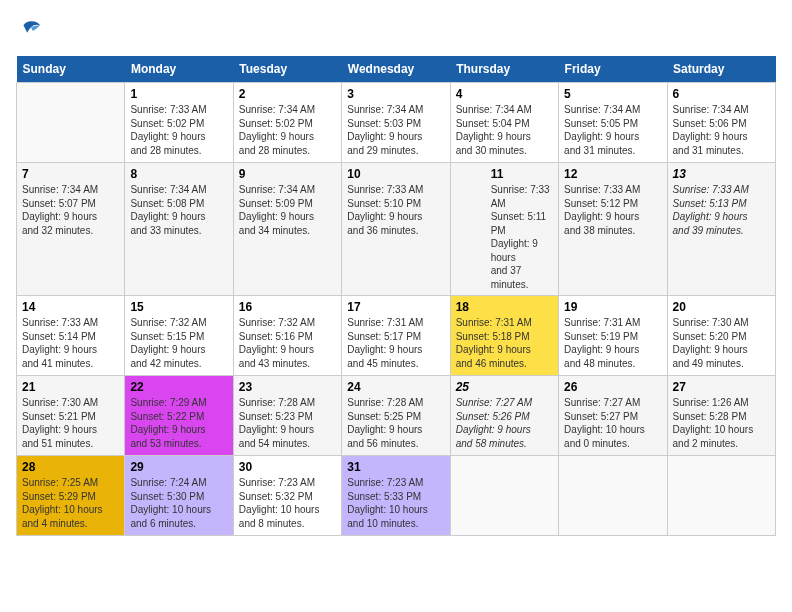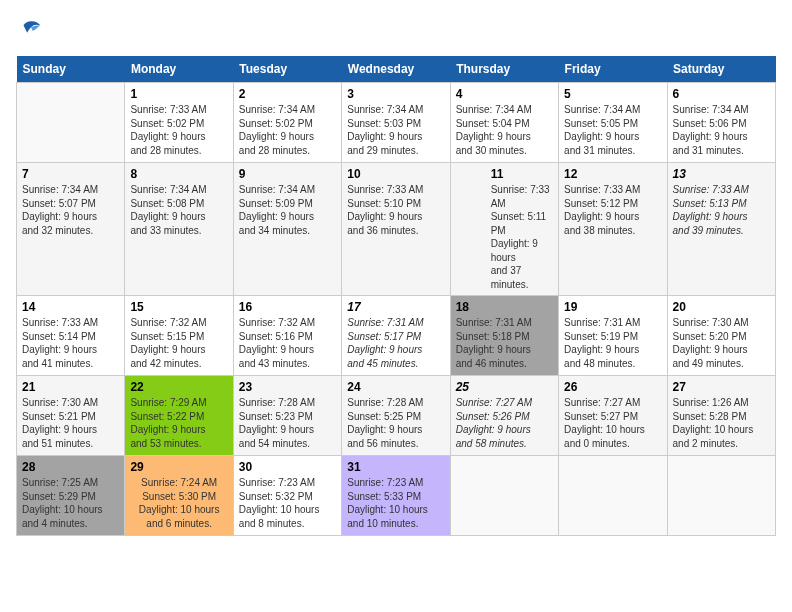--- a/index.html
+++ b/index.html
@@ -226,28 +226,28 @@
 Daylight: 9 hours
 and 42 minutes.</div>
         </td>
         <td style="background: rgb(255, 255, 255);">
           <div class="day-num">16</div>
           <div class="day-info" style="white-space: pre-line;">Sunrise: 7:32 AM
 Sunset: 5:16 PM
 Daylight: 9 hours
 and 43 minutes.</div>
         </td>
-        <td style="background: rgb(255, 255, 255); font-style: italic;">
+        <td style="background: rgb(255, 255, 255);">
           <div class="day-num">17</div>
           <div class="day-info" style="white-space: pre-line;">Sunrise: 7:31 AM
 Sunset: 5:17 PM
 Daylight: 9 hours
 and 45 minutes.</div>
         </td>
-        <td style="background: #a3a3a3;">
+        <td style="background: #fde047;">
           <div class="day-num">18</div>
           <div class="day-info" style="white-space: pre-line;">Sunrise: 7:31 AM
 Sunset: 5:18 PM
 Daylight: 9 hours
 and 46 minutes.</div>
         </td>
         <td style="background: rgb(255, 255, 255); margin-top: 31px;">
           <div class="day-num">19</div>
           <div class="day-info" style="white-space: pre-line;">Sunrise: 7:31 AM
 Sunset: 5:19 PM
@@ -263,21 +263,21 @@
         </td>
       </tr>
       <tr>
         <td style="background: rgb(245, 245, 245);">
           <div class="day-num">21</div>
           <div class="day-info" style="white-space: pre-line;">Sunrise: 7:30 AM
 Sunset: 5:21 PM
 Daylight: 9 hours
 and 51 minutes.</div>
         </td>
-        <td style="background: #84cc16;">
+        <td style="background: #d946ef;">
           <div class="day-num">22</div>
           <div class="day-info" style="white-space: pre-line;">Sunrise: 7:29 AM
 Sunset: 5:22 PM
 Daylight: 9 hours
 and 53 minutes.</div>
         </td>
         <td style="background: rgb(245, 245, 245);">
           <div class="day-num">23</div>
           <div class="day-info" style="white-space: pre-line;">Sunrise: 7:28 AM
 Sunset: 5:23 PM
@@ -307,30 +307,30 @@
         </td>
         <td style="background: rgb(245, 245, 245);">
           <div class="day-num">27</div>
           <div class="day-info" style="white-space: pre-line;">Sunrise: 1:26 AM
 Sunset: 5:28 PM
 Daylight: 10 hours
 and 2 minutes.</div>
         </td>
       </tr>
       <tr>
-        <td style="background: #a3a3a3;">
+        <td style="background: #eab308;">
           <div class="day-num">28</div>
           <div class="day-info" style="white-space: pre-line;">Sunrise: 7:25 AM
 Sunset: 5:29 PM
 Daylight: 10 hours
 and 4 minutes.</div>
         </td>
-        <td style="background: #fdba74;">
+        <td style="background: #c4b5fd;">
           <div class="day-num">29</div>
-          <div class="day-info" style="white-space: pre-line; text-align: center;">Sunrise: 7:24 AM
+          <div class="day-info" style="white-space: pre-line;">Sunrise: 7:24 AM
 Sunset: 5:30 PM
 Daylight: 10 hours
 and 6 minutes.</div>
         </td>
         <td style="background: rgb(255, 255, 255);">
           <div class="day-num">30</div>
           <div class="day-info" style="white-space: pre-line;">Sunrise: 7:23 AM
 Sunset: 5:32 PM
 Daylight: 10 hours
 and 8 minutes.</div>

